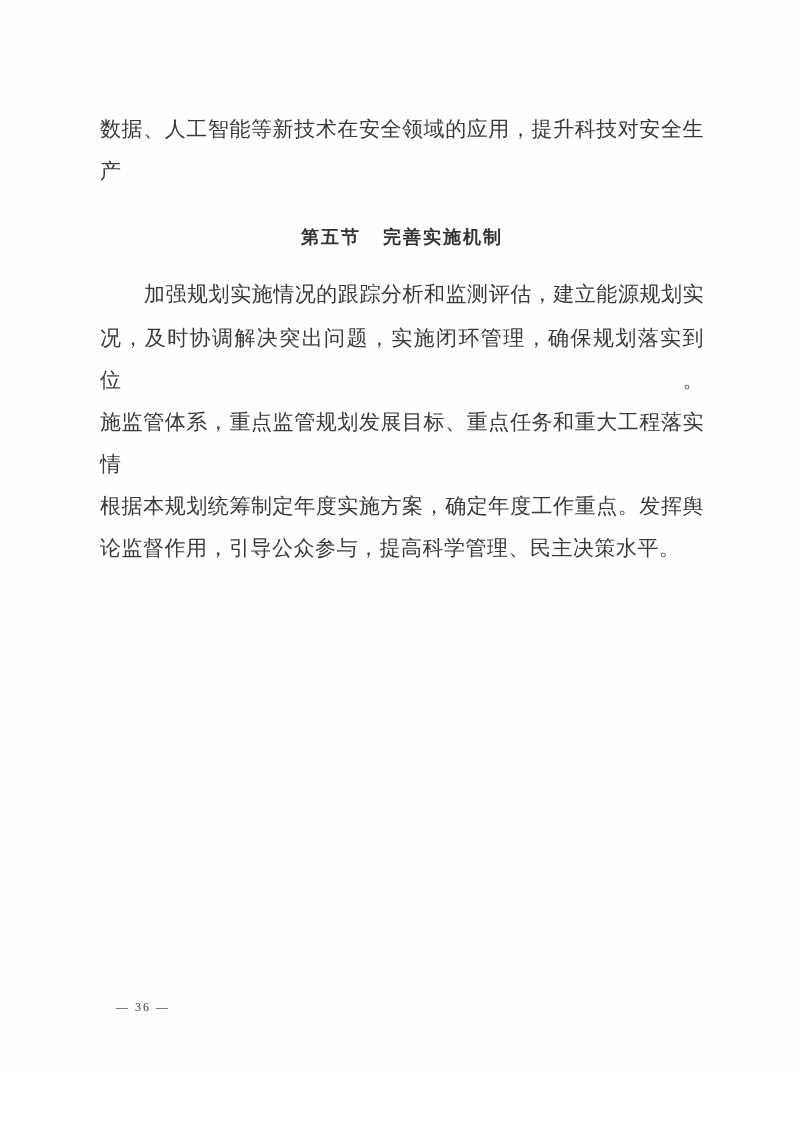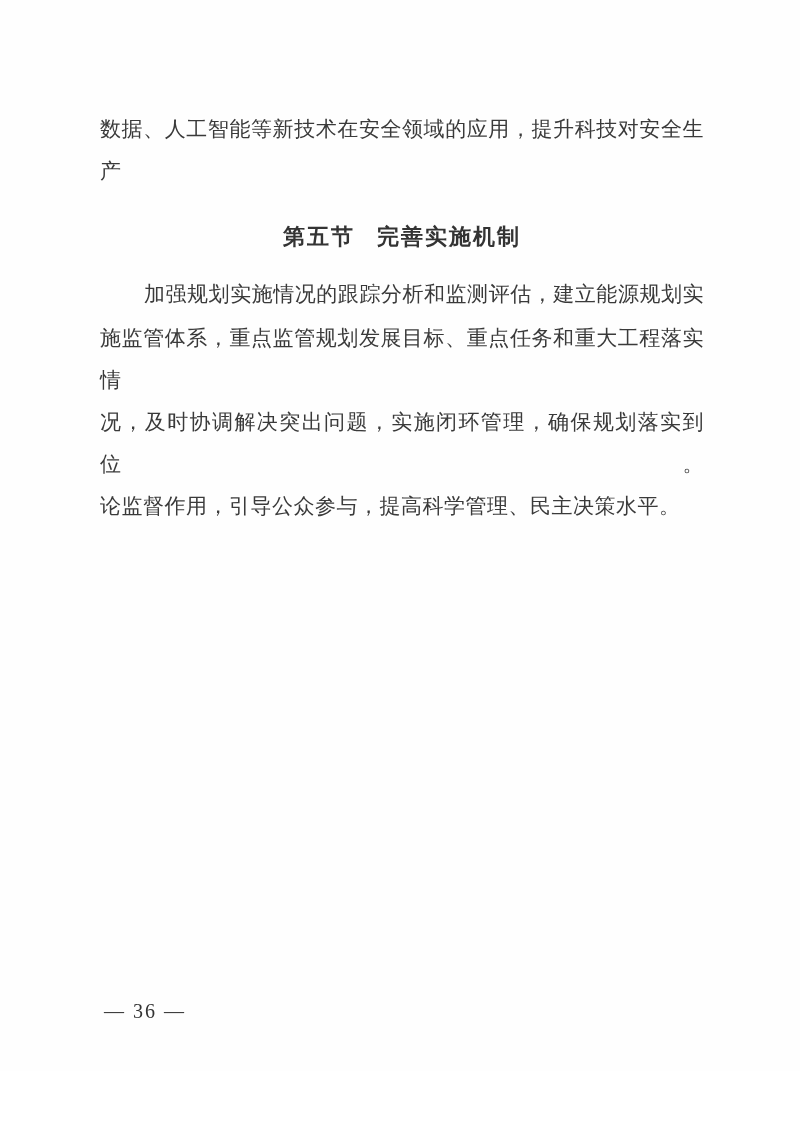--- a/index.html
+++ b/index.html
@@ -38,57 +38,58 @@
   .line.last {
     text-align: left;
     text-align-last: left;
   }
   .line.indent {
     text-indent: 44px;
     font-family: Liberation Mono, monospace;
   }
   .heading {
     margin: 24px 0 17px 0;
-    font-size: 22px;
+    font-size: 18px;
     line-height: 42px;
     font-weight: bold;
     text-align: center;
     color: #333333;
     letter-spacing: 2px;
   }
   .heading .hgap {
     display: inline-block;
     width: 22px;
   }
   .page-number {
     position: absolute;
-    left: 104px;
+    left: 116px;
     top: 1000px;
-    font-size: 20px;
+    font-size: 12px;
     letter-spacing: 2px;
     color: #333333;
   }
 </style>
 </head>
 <body>
 
 <div class="page">
   <div class="content">
 
     <p class="para">
       <span class="line">数据、人工智能等新技术在安全领域的应用，提升科技对安全生产</span>
     </p>
 
     <h2 class="heading">
       <span>第五节</span><span class="hgap"></span><span>完善实施机制</span>
     </h2>
 
     <p class="para">
       <span class="line indent">加强规划实施情况的跟踪分析和监测评估，建立能源规划实</span>
+      <span class="line">况，及时协调解决突出问题，实施闭环管理，确保规划落实到位。</span>
       <span class="line">施监管体系，重点监管规划发展目标、重点任务和重大工程落实情</span>
-      <span class="line">况，及时协调解决突出问题，实施闭环管理，确保规划落实到位。</span>
+      <span class="line">根据本规划统筹制定年度实施方案，确定年度工作重点。发挥舆</span>
       <span class="line last">论监督作用，引导公众参与，提高科学管理、民主决策水平。</span>
     </p>
 
   </div>
 
   <div class="page-number">— 36 —</div>
 </div>
 
 </body></html>

